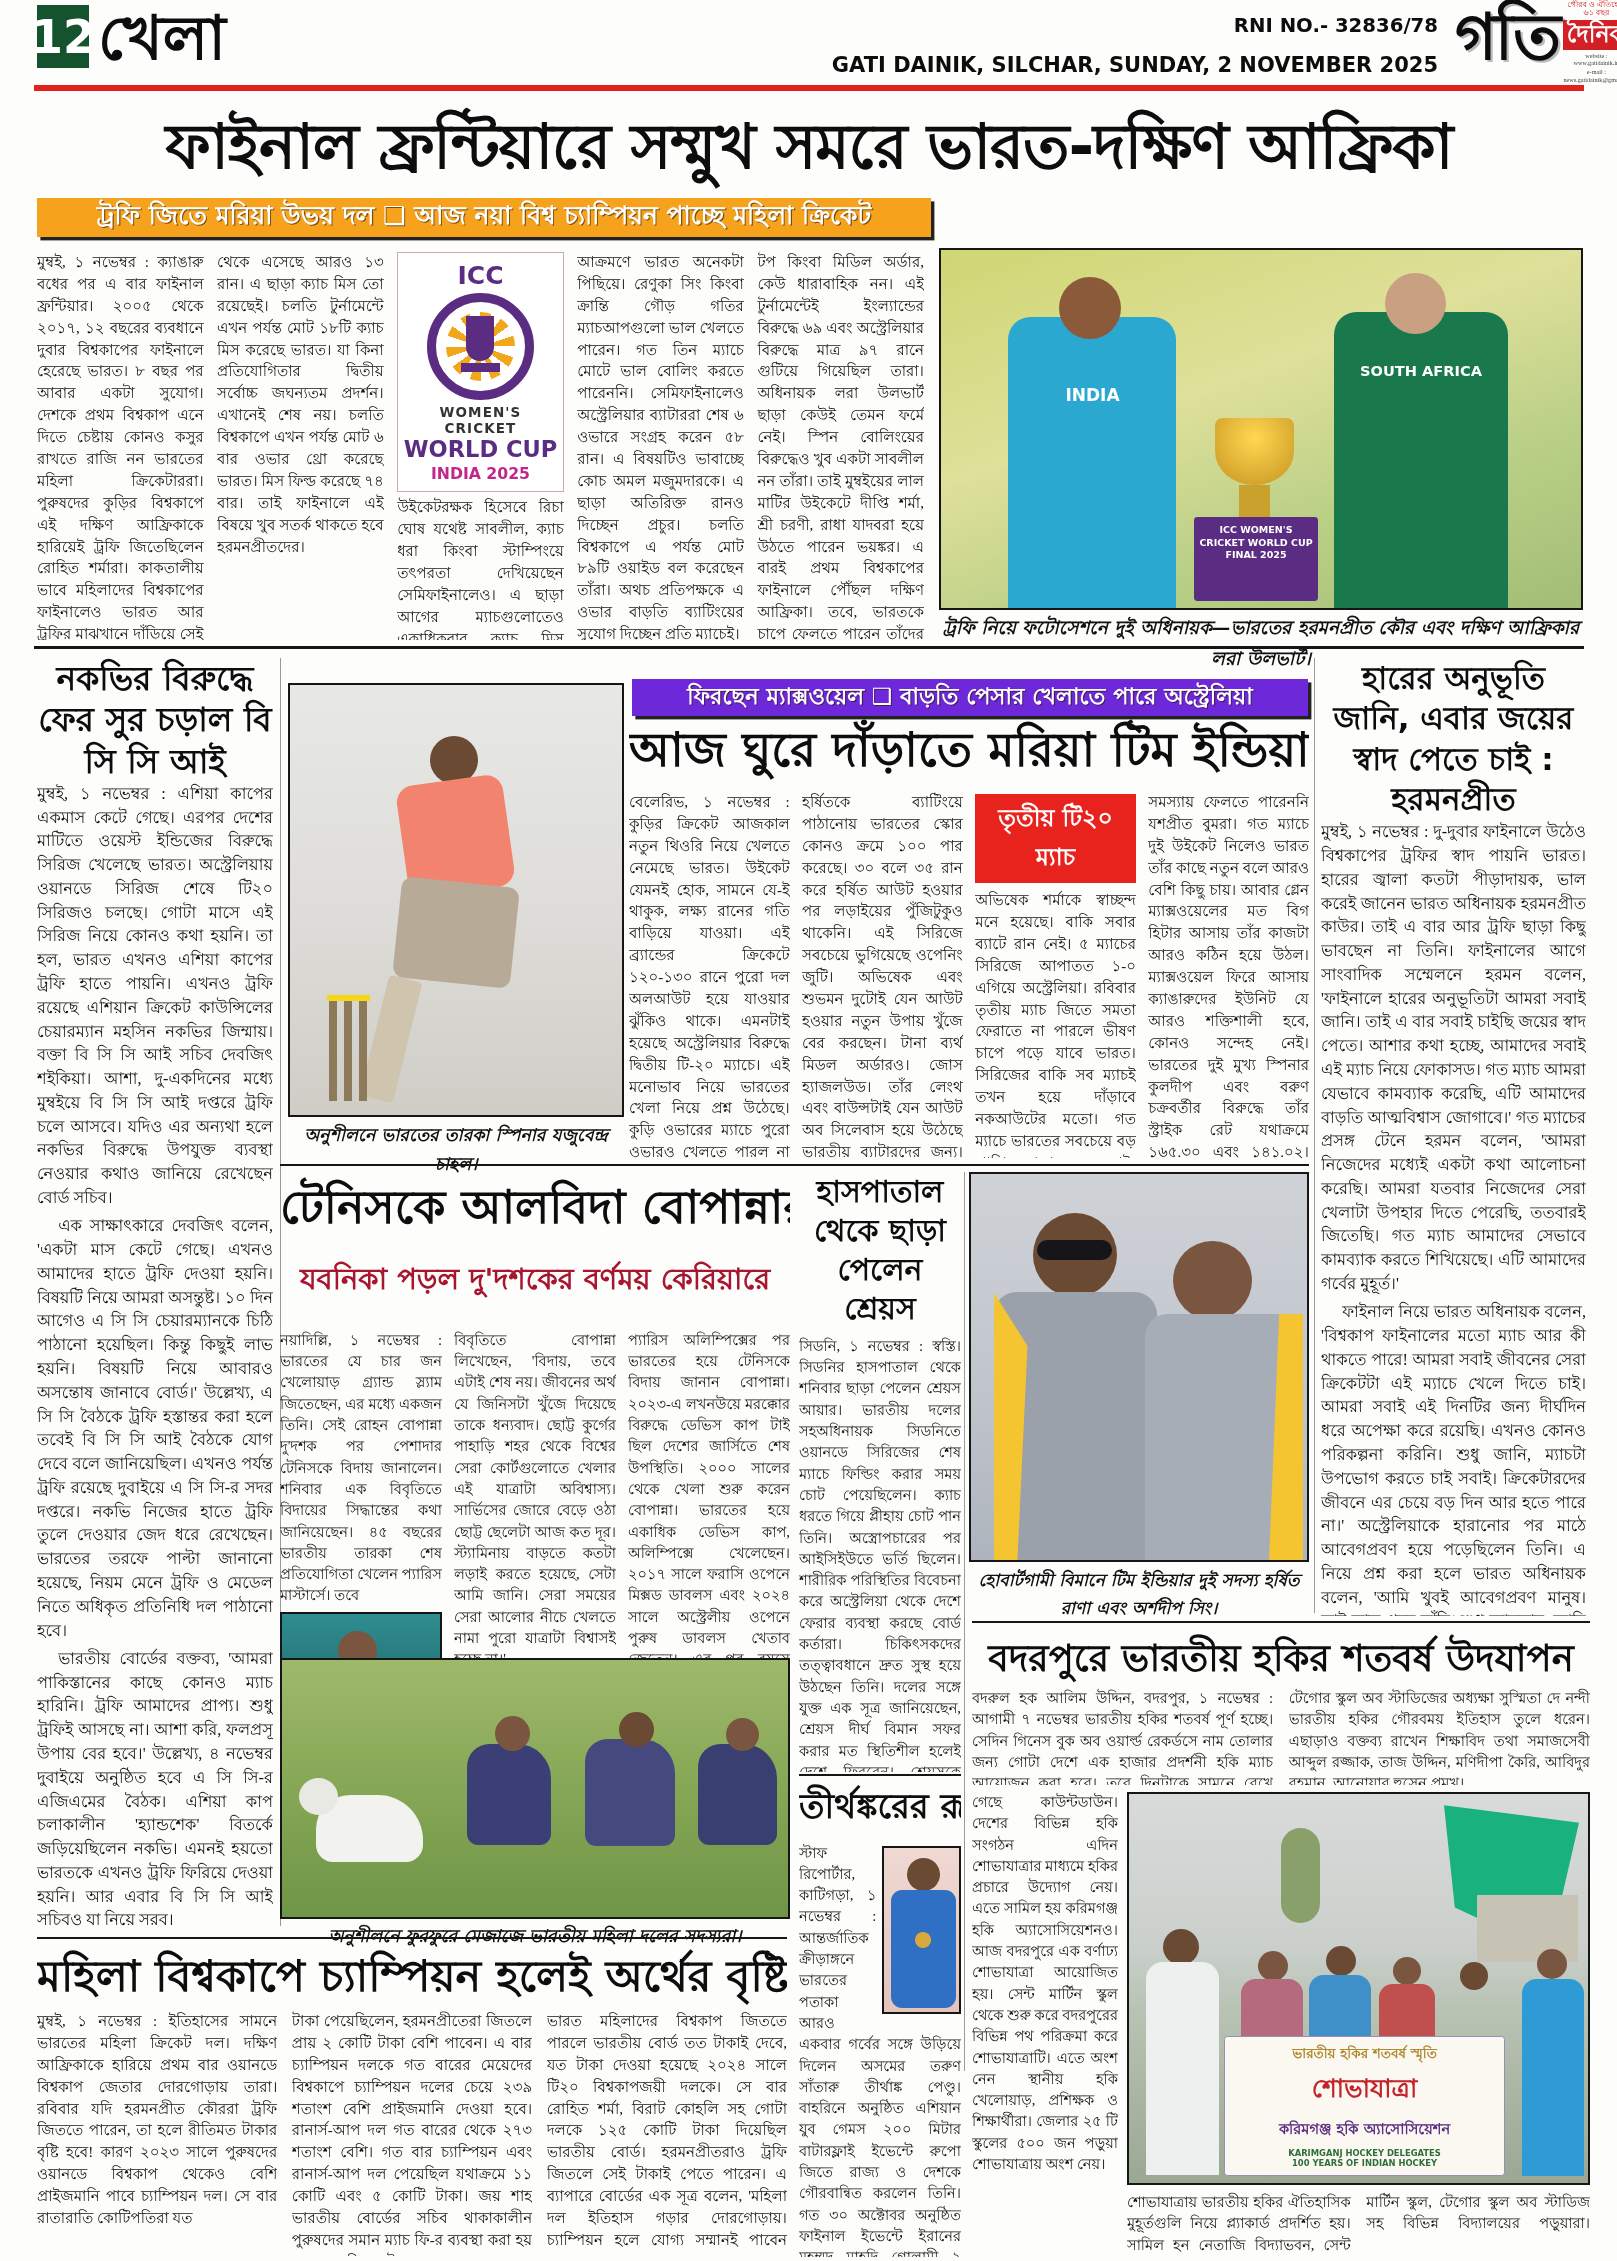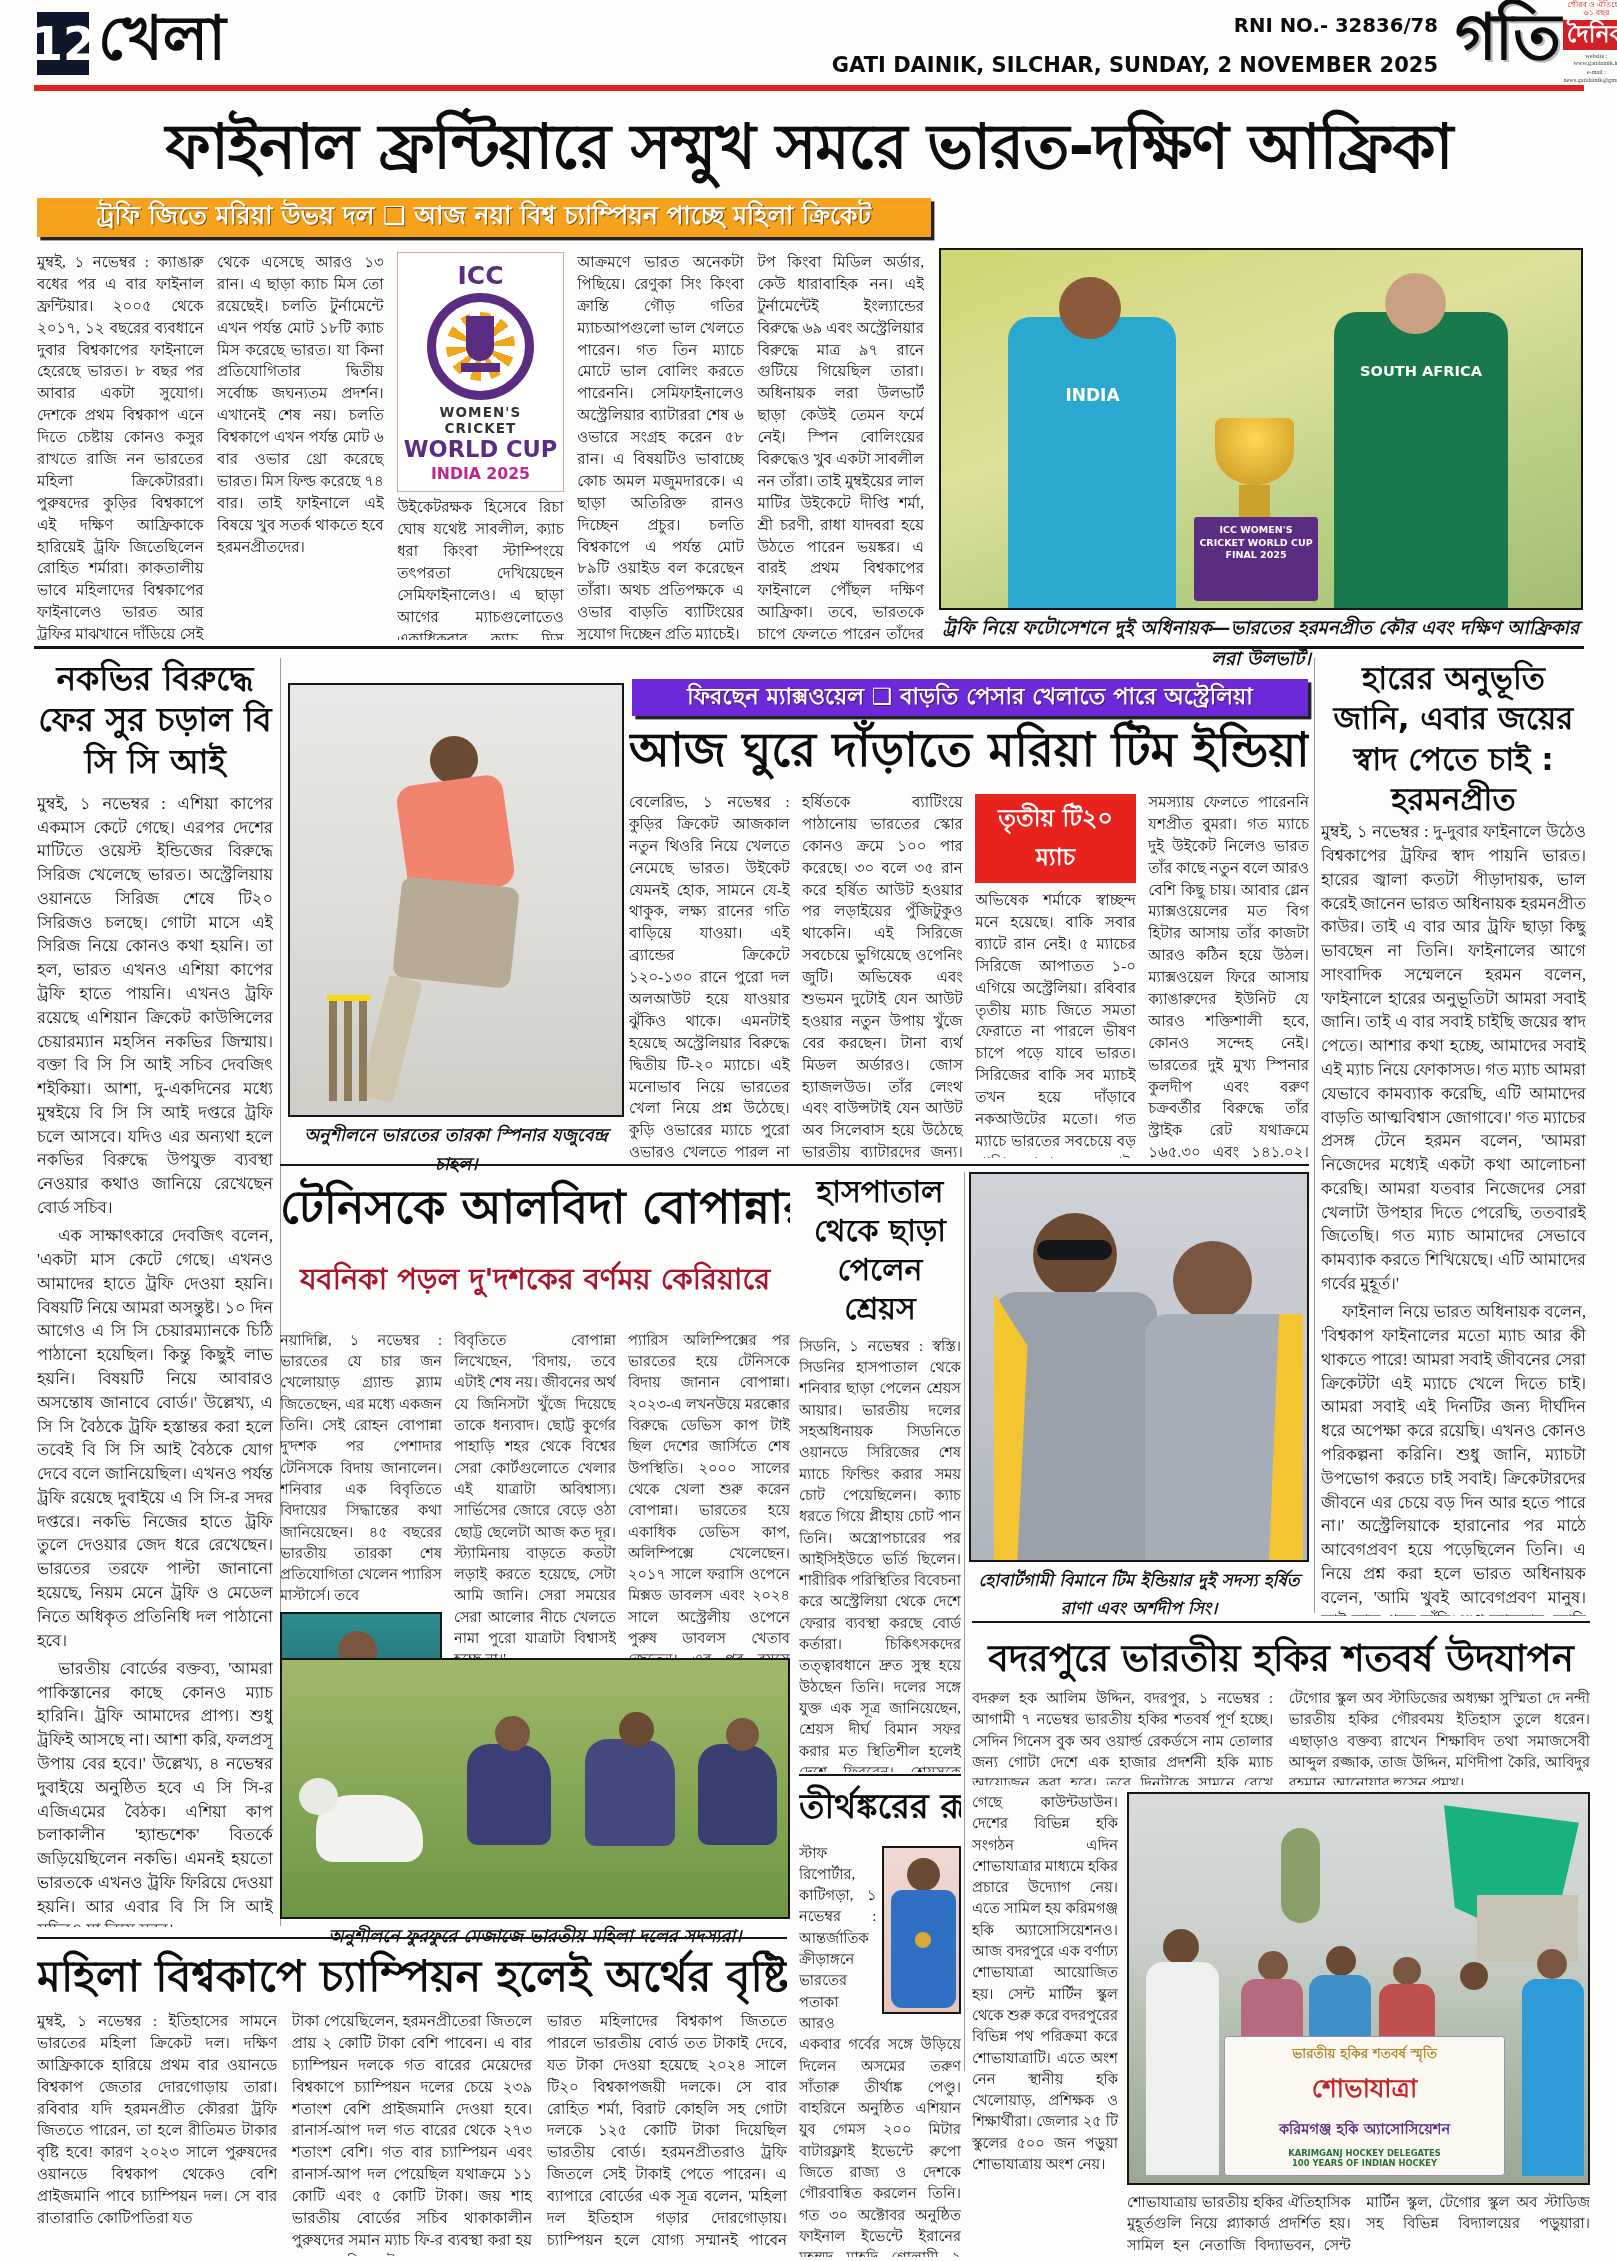--- a/index.html
+++ b/index.html
@@ -13,21 +13,21 @@
   .para{margin:0 0 4.5px 0;text-indent:1.3em;}
   .para.first{text-indent:0;}
   .cap{font-family:"DejaVu Sans","Liberation Sans",sans-serif;font-weight:bold;font-style:italic;
        font-size:17.4px;color:#111;}
   .photo{border:2.2px solid #161616;box-sizing:border-box;position:absolute;overflow:hidden;}
   .vr{position:absolute;width:1.1px;background:#9a9a9a;}
   .hr{position:absolute;background:#161616;}
   .colwrap{display:flex;}
   .colwrap .c{flex:1;overflow:hidden;}
   
-  #pagenum{left:37px;top:12px;width:52px;height:63px;background:#0f172a;color:#fff;
+  #pagenum{left:37px;top:5px;width:52px;height:63px;background:#14532d;color:#fff;
            font-size:46px;display:flex;align-items:center;justify-content:center;}
   #sectitle{left:98px;top:0px;font-size:61px;line-height:1.25;}
   #rni{left:786px;top:13.5px;width:652px;text-align:right;font-size:19.7px;}
   #edline{left:674px;top:53px;width:764px;text-align:right;font-size:21px;}
   #logo{left:1455px;top:4.5px;width:160px;height:75px;display:flex;gap:4.5px;}
   #logo .main{font-size:64px;line-height:1.0;letter-spacing:-2.2px;text-shadow:2.2px 2.2px 0 #bbb;}
   #logo .stack{display:flex;flex-direction:column;justify-content:center;gap:1.7px;width:66px;}
   #logo .tag{font-size:7.9px;color:#c22;line-height:1.1;text-align:center;}
   #logo .sub{background:#d31f26;color:#fff;font-size:23.6px;text-align:center;padding:2.2px 1.1px;line-height:1.1;}
   #logo .web,#logo .mail{font-size:6.2px;color:#444;text-align:center;line-height:1.2;}
@@ -109,21 +109,21 @@
         <div class="t4">INDIA 2025</div>
       </div>
       <div class="bodytxt" style="overflow:hidden;">উইকেটরক্ষক হিসেবে রিচা ঘোষ যথেষ্ট সাবলীল, ক্যাচ ধরা কিংবা স্টাম্পিংয়ে তৎপরতা দেখিয়েছেন সেমিফাইনালেও। এ ছাড়া আগের ম্যাচগুলোতেও একাধিকবার ক্যাচ মিস করেছেন তিনি। ফাইনালে নামার আগে এই প্রতিযোগিতার ভুল শুধরে নিতে চায় দক্ষিণ আফ্রিকার তুলনায় বোলিং</div>
     </div>
     <div class="c bodytxt">আক্রমণে ভারত অনেকটা পিছিয়ে। রেণুকা সিং কিংবা ক্রান্তি গৌড় গতির ম্যাচআপগুলো ভাল খেলতে পারেন। গত তিন ম্যাচে মোটে ভাল বোলিং করতে পারেননি। সেমিফাইনালেও অস্ট্রেলিয়ার ব্যাটাররা শেষ ৬ ওভারে সংগ্রহ করেন ৫৮ রান। এ বিষয়টিও ভাবাচ্ছে কোচ অমল মজুমদারকে। এ ছাড়া অতিরিক্ত রানও দিচ্ছেন প্রচুর। চলতি বিশ্বকাপে এ পর্যন্ত মোট ৮৯টি ওয়াইড বল করেছেন তাঁরা। অথচ প্রতিপক্ষকে এ ওভার বাড়তি ব্যাটিংয়ের সুযোগ দিচ্ছেন প্রতি ম্যাচেই।</div>
     <div class="c bodytxt">টপ কিংবা মিডিল অর্ডার, কেউ ধারাবাহিক নন। এই টুর্নামেন্টেই ইংল্যান্ডের বিরুদ্ধে ৬৯ এবং অস্ট্রেলিয়ার বিরুদ্ধে মাত্র ৯৭ রানে গুটিয়ে গিয়েছিল তারা। অধিনায়ক লরা উলভার্ট ছাড়া কেউই তেমন ফর্মে নেই। স্পিন বোলিংয়ের বিরুদ্ধেও খুব একটা সাবলীল নন তাঁরা। তাই মুম্বইয়ের লাল মাটির উইকেটে দীপ্তি শর্মা, শ্রী চরণী, রাধা যাদবরা হয়ে উঠতে পারেন ভয়ঙ্কর। এ বারই প্রথম বিশ্বকাপের ফাইনালে পৌঁছল দক্ষিণ আফ্রিকা। তবে, ভারতকে চাপে ফেলতে পারেন তাঁদের স্পিনাররাই। দলের একমাত্র মুখ্য স্পিনারের বিরুদ্ধে ভয় ডরহীন ব্যাটিংয়ে ফর্ম ফিরে পেতে ইউনিটে বদল নাও করতে পারে দুই শিবির।</div>
   </div>
   <div class="hr" style="left:34px;top:646px;width:1550px;height:2.8px;"></div>
 
   <div class="abs" style="left:37px;top:658px;width:236px;height:1269px;overflow:hidden;">
-    <div class="hd center" style="font-size:33px;line-height:1.25;margin-bottom:10px;">নকভির বিরুদ্ধে ফের সুর চড়াল বি সি সি আই</div>
+    <div class="hd center" style="font-size:33px;line-height:1.25;">নকভির বিরুদ্ধে ফের সুর চড়াল বি সি সি আই</div>
     <div class="bodytxt" style="font-size:16.3px;">
       <p class="para first">মুম্বই, ১ নভেম্বর : এশিয়া কাপের একমাস কেটে গেছে। এরপর দেশের মাটিতে ওয়েস্ট ইন্ডিজের বিরুদ্ধে সিরিজ খেলেছে ভারত। অস্ট্রেলিয়ায় ওয়ানডে সিরিজ শেষে টি২০ সিরিজও চলছে। গোটা মাসে এই সিরিজ নিয়ে কোনও কথা হয়নি। তা হল, ভারত এখনও এশিয়া কাপের ট্রফি হাতে পায়নি। এখনও ট্রফি রয়েছে এশিয়ান ক্রিকেট কাউন্সিলের চেয়ারম্যান মহসিন নকভির জিম্মায়। বক্তা বি সি সি আই সচিব দেবজিৎ শইকিয়া। আশা, দু-একদিনের মধ্যে মুম্বইয়ে বি সি সি আই দপ্তরে ট্রফি চলে আসবে। যদিও এর অন্যথা হলে নকভির বিরুদ্ধে উপযুক্ত ব্যবস্থা নেওয়ার কথাও জানিয়ে রেখেছেন বোর্ড সচিব।</p>
       <p class="para">এক সাক্ষাৎকারে দেবজিৎ বলেন, 'একটা মাস কেটে গেছে। এখনও আমাদের হাতে ট্রফি দেওয়া হয়নি। বিষয়টি নিয়ে আমরা অসন্তুষ্ট। ১০ দিন আগেও এ সি সি চেয়ারম্যানকে চিঠি পাঠানো হয়েছিল। কিন্তু কিছুই লাভ হয়নি। বিষয়টি নিয়ে আবারও অসন্তোষ জানাবে বোর্ড।' উল্লেখ্য, এ সি সি বৈঠকে ট্রফি হস্তান্তর করা হলে তবেই বি সি সি আই বৈঠকে যোগ দেবে বলে জানিয়েছিল। এখনও পর্যন্ত ট্রফি রয়েছে দুবাইয়ে এ সি সি-র সদর দপ্তরে। নকভি নিজের হাতে ট্রফি তুলে দেওয়ার জেদ ধরে রেখেছেন। ভারতের তরফে পাল্টা জানানো হয়েছে, নিয়ম মেনে ট্রফি ও মেডেল নিতে অধিকৃত প্রতিনিধি দল পাঠানো হবে।</p>
       <p class="para">ভারতীয় বোর্ডের বক্তব্য, 'আমরা পাকিস্তানের কাছে কোনও ম্যাচ হারিনি। ট্রফি আমাদের প্রাপ্য। শুধু ট্রফিই আসছে না। আশা করি, ফলপ্রসূ উপায় বের হবে।' উল্লেখ্য, ৪ নভেম্বর দুবাইয়ে অনুষ্ঠিত হবে এ সি সি-র এজিএমের বৈঠক। এশিয়া কাপ চলাকালীন 'হ্যান্ডশেক' বিতর্কে জড়িয়েছিলেন নকভি। এমনই হয়তো ভারতকে এখনও ট্রফি ফিরিয়ে দেওয়া হয়নি। আর এবার বি সি সি আই সচিবও যা নিয়ে সরব।</p>
     </div>
   </div>
   <div class="vr" style="left:280px;top:658px;height:1268px;"></div>
 
   <div class="photo" style="left:288px;top:683px;width:336px;height:434px;
        background:linear-gradient(180deg,#e8e8e6 0%,#dddcd8 55%,#cfcdc6 100%);">

